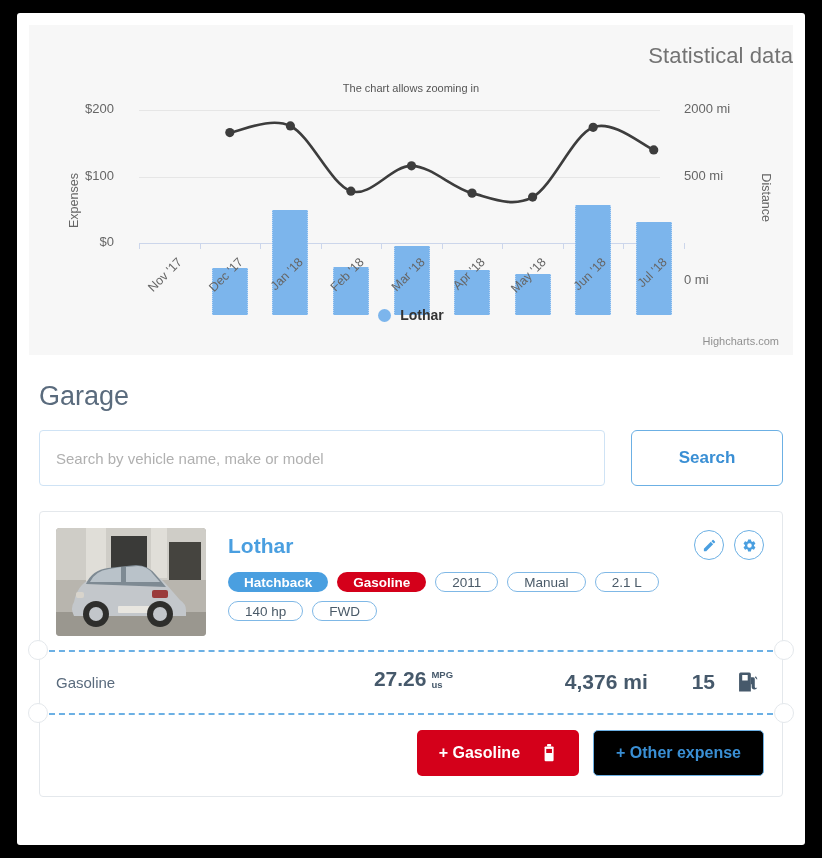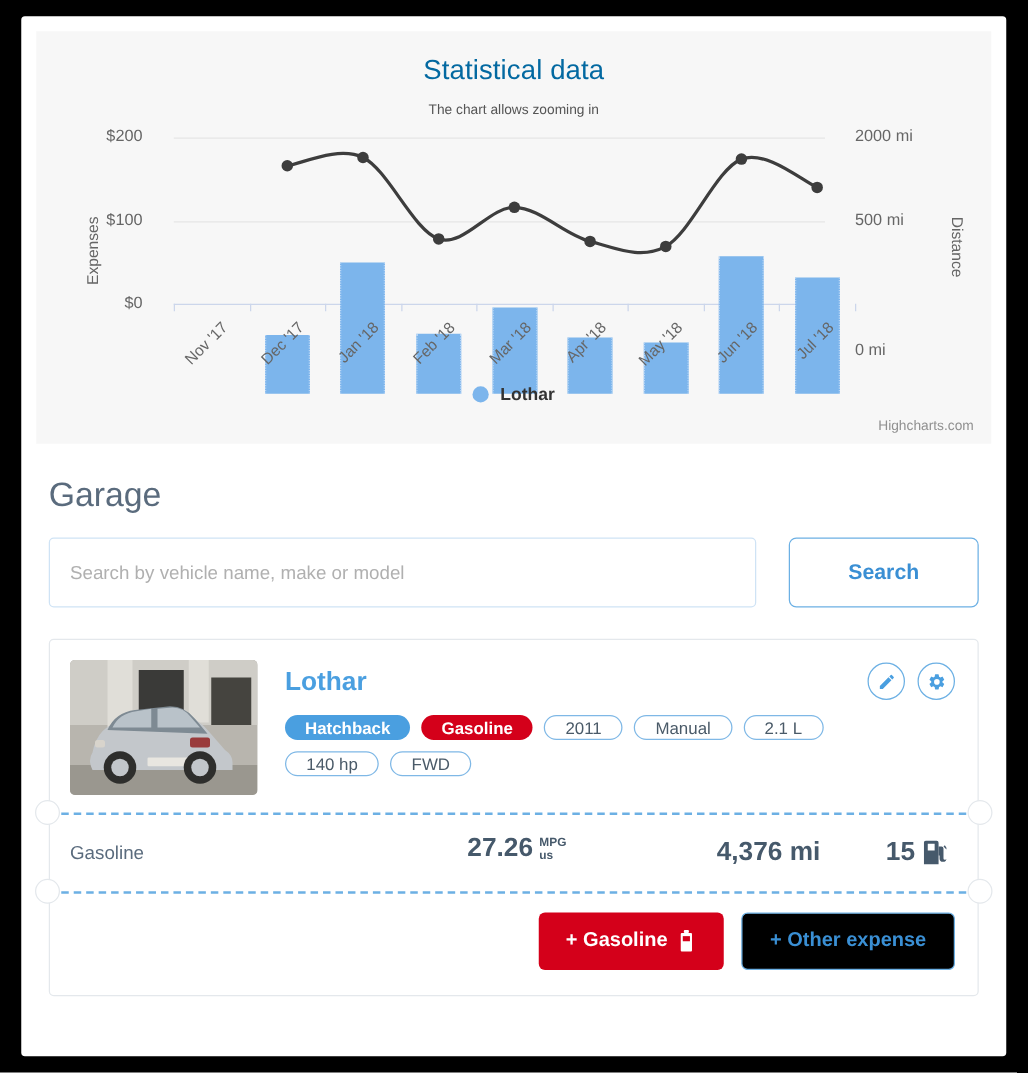--- a/index.html
+++ b/index.html
@@ -18,21 +18,21 @@
   }
 
   
   .chart-card {
     margin: 12px 12px 0 12px;
     height: 330px;
     background: #f7f7f7;
     position: relative;
   }
   .chart-title {
-    text-align: center; font-size: 22px; color: #0369a1;
+    text-align: right; font-size: 22px; color: #737373;
     padding-top: 18px; letter-spacing: .1px;
   }
   .chart-subtitle {
     text-align: center; font-size: 11px; color: #555; padding-top: 13px;
   }
   .plot-wrap { position: relative; height: 215px; margin-top: 6px; }
   .axis-title {
     position: absolute; font-size: 12.5px; color: #666;
     white-space: nowrap;
   }
@@ -152,31 +152,31 @@
     display: flex; align-items: center;
     padding: 18px 24px 18px 16px; height: 62px;
   }
   .stat-label { font-size: 15px; color: #5a6b7d; width: 250px; }
   .stat {
     font-size: 21px; font-weight: bold; color: #46596b;
     display: flex; align-items: baseline; gap: 5px;
   }
   .stat.mpg { width: 215px; justify-content: center; }
   .stat.dist { flex: 1; justify-content: center; }
-  .stat.count { display: flex; align-items: center; gap: 7px; }
+  .stat.count { display: flex; align-items: center; gap: 24px; }
   .mpg-unit {
     font-size: 9.5px; font-weight: bold; line-height: 1.05;
     color: #46596b; text-align: left; position: relative; top: -8px;
   }
   .pump-icon { width: 19px; height: 22px; fill: #46596b; }
 
   .actions { display: flex; justify-content: flex-end; gap: 14px; padding: 16px 18px 20px 18px; }
   .btn {
     height: 46px; border-radius: 5px; display: flex; align-items: center;
-    justify-content: center; gap: 8px; font-size: 16px; font-weight: bold;
+    justify-content: center; gap: 22px; font-size: 16px; font-weight: bold;
     cursor: pointer; padding: 0 22px;
   }
   .btn.red { background: #d4001a; color: #fff; border: none; }
   .btn.outline-blue { background: #000000; color: #3a8fd4; border: 1px solid #6cb0e4; }
   .btn svg { width: 15px; height: 18px; }
 </style>
 </head>
 <body>
 
 <div class="page">

